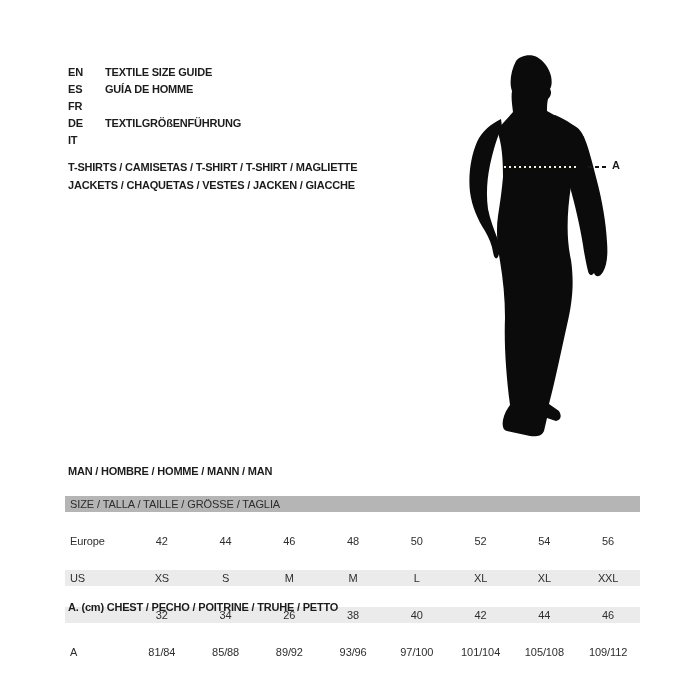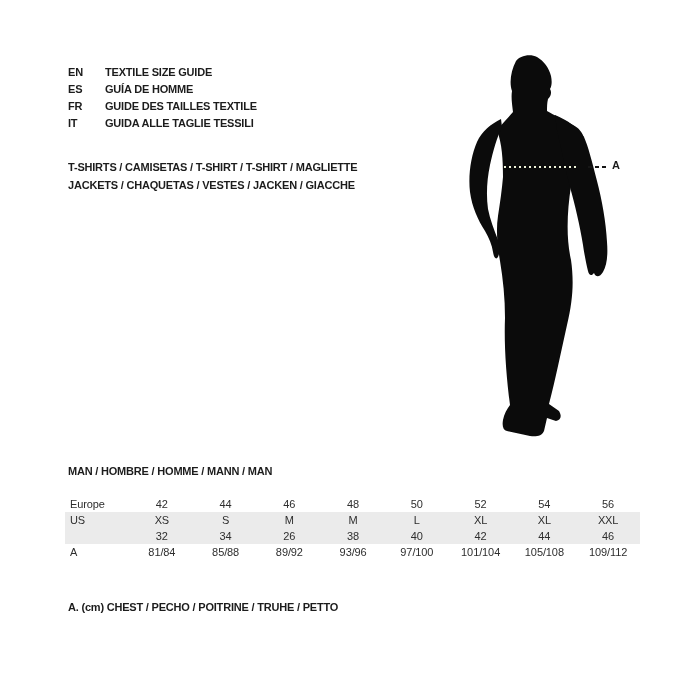--- a/index.html
+++ b/index.html
@@ -18,21 +18,21 @@
   .chest-dots{position:absolute;left:504px;top:166px;width:74px;height:2px;
     background:repeating-linear-gradient(90deg,#eef3da 0 2px,transparent 2px 5px);}
   .chest-dashes{position:absolute;left:588px;top:166px;width:20px;height:2px;
     background:repeating-linear-gradient(90deg,#161616 0 4px,transparent 4px 7px);}
   .measure-label{position:absolute;left:612px;top:159px;font-size:11px;font-weight:bold;}
   
   .man-title{position:absolute;left:68px;top:465px;font-size:11px;font-weight:bold;letter-spacing:-0.2px;}
   
   .size-table{position:absolute;left:65px;top:496px;width:575px;font-size:11px;letter-spacing:-0.1px;}
   .thead{background:#b5b5b5;height:16px;line-height:16px;padding-left:5px;color:#2d2d2d;}
-  .trow{display:flex;height:16px;line-height:16px;color:#2e2e2e;}
+  .trow{display:flex;height:16px;line-height:16px;color:#2e2e2e;margin-top:21px;}
   .trow.shaded{background:#ebebeb;justify-content:center;}
   .tlabel{width:65px;padding-left:5px;box-sizing:border-box;}
   .tcell{flex:1;text-align:center;}
   
   .footnote{position:absolute;left:68px;top:601px;font-size:11px;font-weight:bold;letter-spacing:-0.2px;}
 </style>
 </head>
 <body>
 
 <div class="canvas">
@@ -41,25 +41,27 @@
     <div class="lang-row">
       <span class="lang-code">EN</span>
       <span class="lang-label">TEXTILE SIZE GUIDE</span>
     </div>
     <div class="lang-row">
       <span class="lang-code">ES</span>
       <span class="lang-label">GUÍA DE HOMME</span>
     </div>
     <div class="lang-row">
       <span class="lang-code">FR</span>
-      <span class="lang-label">GUIDE DES TAILLES TEXTILE</span>
+    </div>
+    <div class="lang-row">
+      <span class="lang-code">DE</span>
+      <span class="lang-label">TEXTILGRÖßENFÜHRUNG</span>
     </div>
     <div class="lang-row">
       <span class="lang-code">IT</span>
-      <span class="lang-label">GUIDA ALLE TAGLIE TESSILI</span>
     </div>
   </div>
 
   <div class="cats">
     <div>T-SHIRTS / CAMISETAS / T-SHIRT / T-SHIRT / MAGLIETTE</div>
     <div>JACKETS / CHAQUETAS / VESTES / JACKEN / GIACCHE</div>
   </div>
 
   <svg class="figure-svg" viewBox="440 50 200 400" xmlns="http://www.w3.org/2000/svg">
     <g fill="#0b0b0b">
@@ -120,20 +122,21 @@
     </g>
   </svg>
 
   <div class="chest-dots"></div>
   <div class="chest-dashes"></div>
   <span class="measure-label">A</span>
 
   <div class="man-title">MAN / HOMBRE / HOMME / MANN / MAN</div>
 
   <div class="size-table">
+    <div class="thead">SIZE / TALLA / TAILLE / GRÖSSE / TAGLIA</div>
 
     <div class="trow">
       <span class="tlabel">Europe</span>
       <span class="tcell">42</span>
       <span class="tcell">44</span>
       <span class="tcell">46</span>
       <span class="tcell">48</span>
       <span class="tcell">50</span>
       <span class="tcell">52</span>
       <span class="tcell">54</span>

